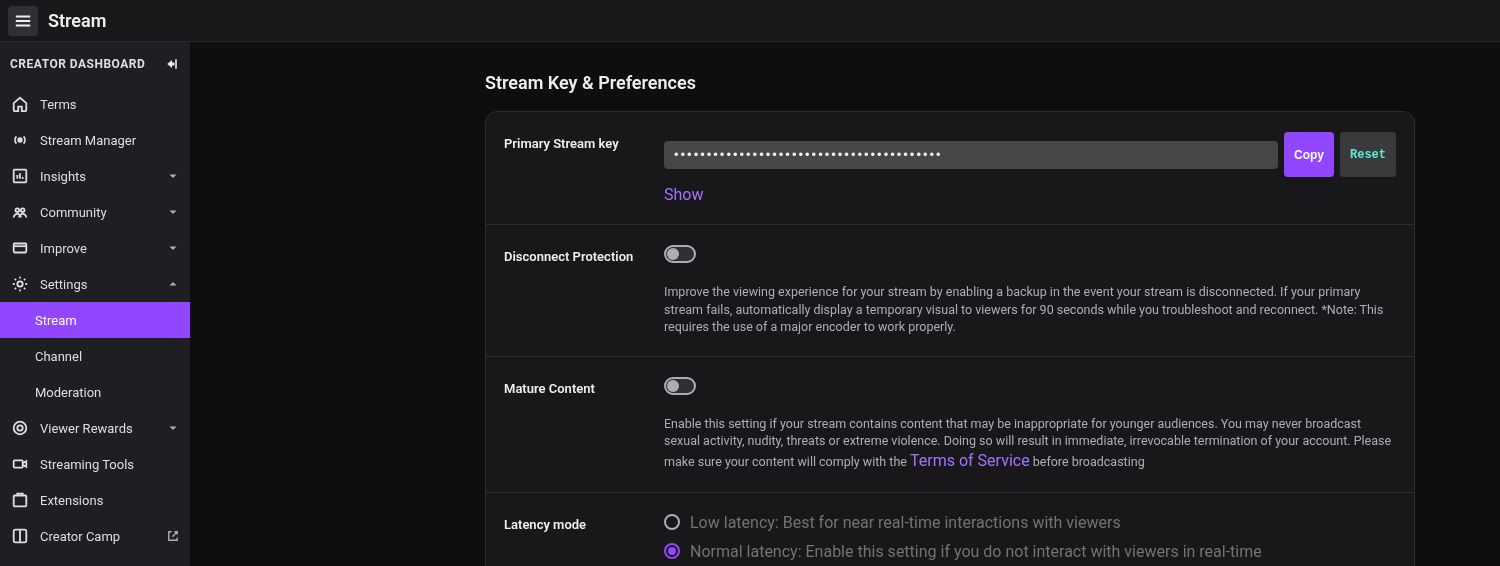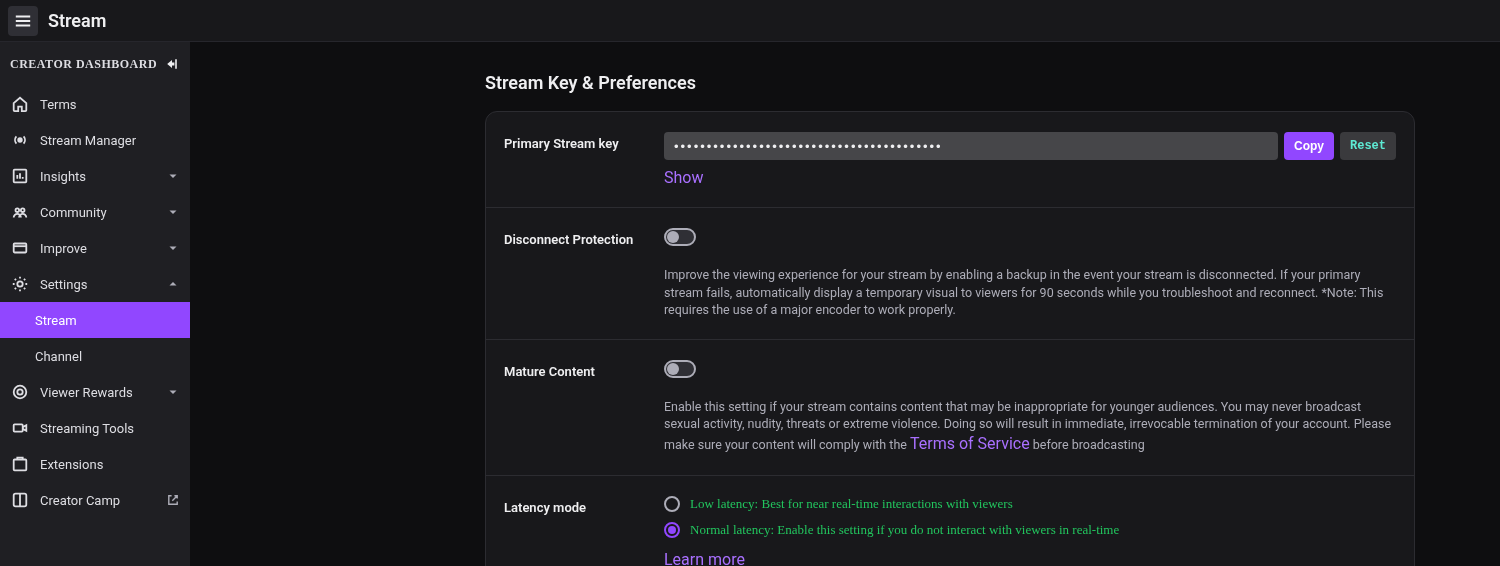--- a/index.html
+++ b/index.html
@@ -50,21 +50,20 @@
     display: flex;
     align-items: center;
     justify-content: space-between;
     padding: 0 10px 14px 10px;
   }
   .sidebar-header-title {
     font-size: 12px;
     font-weight: 700;
     letter-spacing: 0.5px;
     color: #dedee3;
-    font-family: Liberation Serif, serif;
   }
   .collapse-icon { color: #efeff1; }
   .nav-item {
     display: flex;
     align-items: center;
     height: 36px;
     padding: 0 10px;
     cursor: pointer;
     color: #dedee3;
   }
@@ -141,21 +140,21 @@
     height: 28px;
     background: #464649;
     border: none;
     border-radius: 4px;
     color: #efeff1;
     padding: 0 10px;
     font-size: 13px;
     letter-spacing: 2px;
   }
   .btn {
-    height: 28px;
+    height: 45px;
     padding: 0 10px;
     border: none;
     border-radius: 4px;
     font-size: 12px;
     font-weight: 600;
     cursor: pointer;
   }
   .btn-primary { background: #9147ff; color: #fff; }
   .btn-secondary { background: #3a3a3d; color: #5eead4; font-family: Liberation Mono, monospace; }
   .link { color: #a970ff; font-size: 16px; cursor: pointer; display: inline-block; }
@@ -199,21 +198,21 @@
     border-color: #9147ff;
   }
   .radio-circle.selected::after {
     content: '';
     position: absolute;
     width: 8px; height: 8px;
     background: #9147ff;
     border-radius: 50%;
     top: 2px; left: 2px;
   }
-  .radio-label { font-size: 13px; color: #22c55e; font-family: Liberation Serif, serif; }
+  .radio-label { font-size: 16px; color: #737373; }
   .learn-more { margin-top: 12px; }
   svg { display: block; }
 </style>
 </head>
 <body>
 
 <div class="topbar">
   <div class="hamburger-btn">
     <svg width="18" height="18" viewBox="0 0 20 20">
         <path d="M2 4h16v2H2zM2 9h16v2H2zM2 14h16v2H2z"></path>
@@ -311,20 +310,23 @@
             <path d="M5 12l5-5 5 5H5z"></path>
           </svg>
         </span>
     </div>
 
     <div class="nav-sub active">
       <span>Stream</span>
     </div>
     <div class="nav-sub">
       <span>Channel</span>
+    </div>
+    <div class="nav-sub">
+      <span>Moderation</span>
     </div>
 
     <div class="nav-item">
       <span class="icon-slot">
           <svg width="18" height="18" viewBox="0 0 20 20" fill="none" stroke="currentColor" stroke-width="2">
             <circle cx="10" cy="10" r="7"></circle>
             <circle cx="10" cy="10" r="3"></circle>
           </svg>
         </span>
       <span class="label">Viewer Rewards</span>

